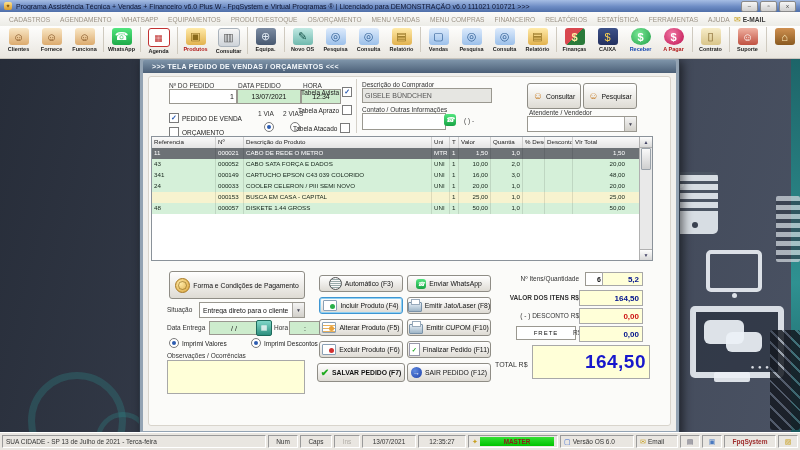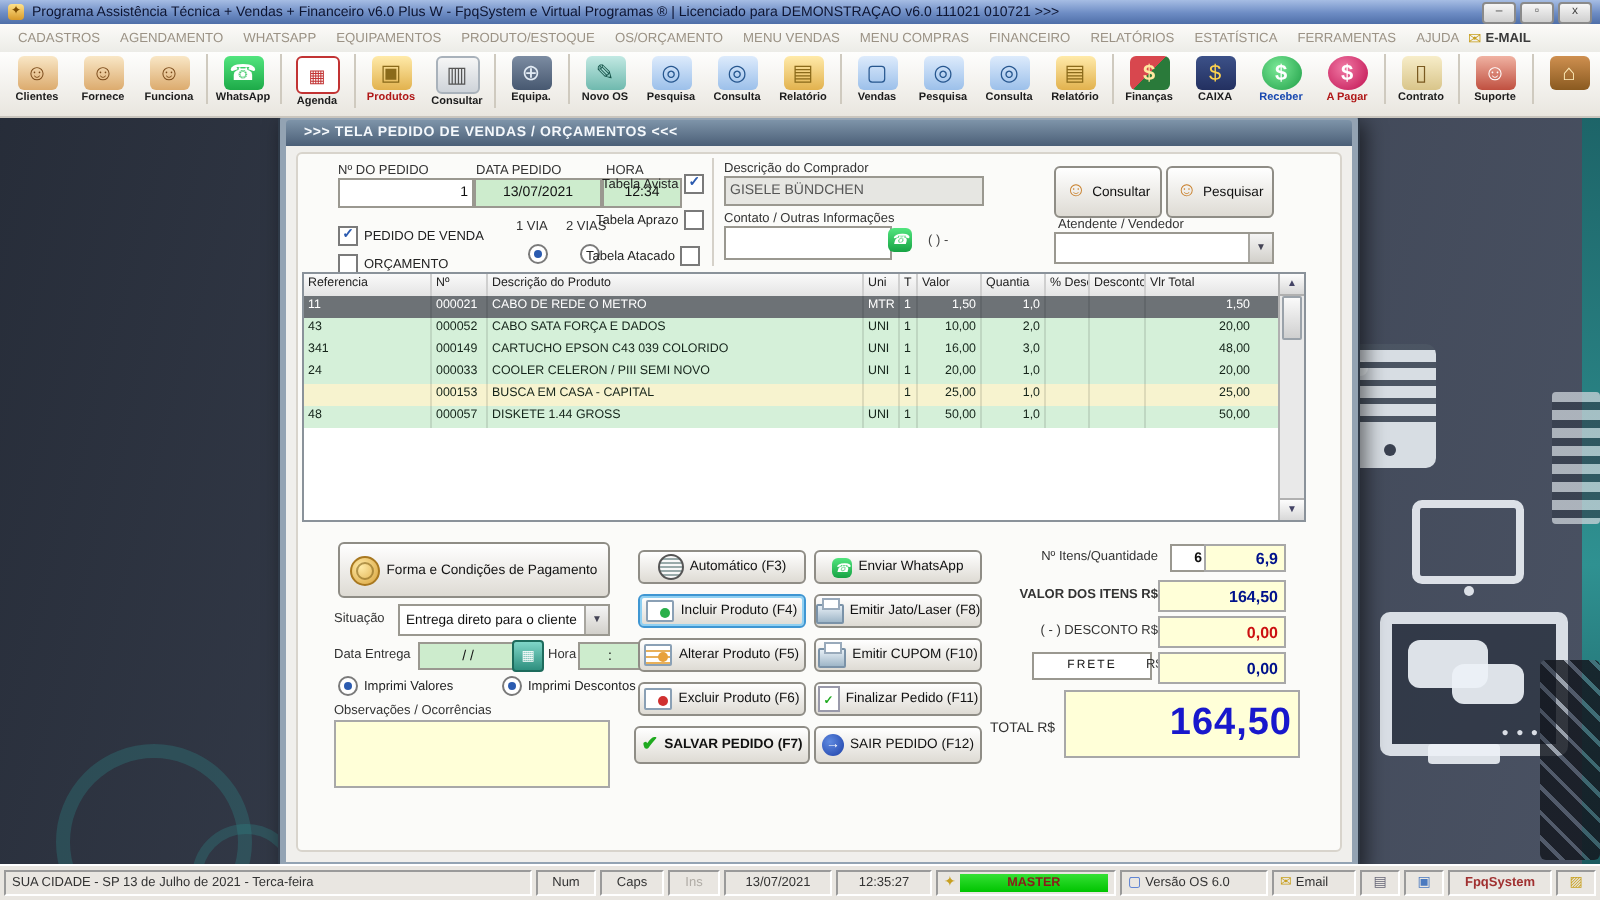--- a/index.html
+++ b/index.html
@@ -614,21 +614,21 @@
         <span class="ic-doc">✓</span>
         <span>Finalizar Pedido  (F11)</span>
       </span>
       <span class="btn" style="left:264px;top:290px;width:82px;height:17px;">
         <span class="ic-exit">→</span>
         <span>SAIR  PEDIDO  (F12)</span>
       </span>
 
       <span class="lbr" style="left:356px;top:202px;width:80px;">Nº Itens/Quantidade</span>
       <span class="fld ra" style="left:442px;top:199px;width:13px;height:12px;font-weight:bold;">6</span>
-      <span class="tf" style="left:459px;top:199px;width:33px;height:12px;">6,9</span>
+      <span class="tf" style="left:459px;top:199px;width:33px;height:12px;">5,2</span>
 
       <span class="lbr" style="left:346px;top:221px;width:90px;font-weight:bold;">VALOR DOS ITENS R$</span>
       <span class="tf" style="left:436px;top:217px;width:56px;height:14px;">164,50</span>
 
       <span class="lbr" style="left:346px;top:239px;width:90px;">( - ) DESCONTO R$</span>
       <span class="tf red" style="left:436px;top:235px;width:56px;height:14px;">0,00</span>
 
       <span class="fld ctr" style="left:373px;top:253px;width:54px;height:12px;font-size:6px;letter-spacing:1px;">FRETE</span>
       <span class="lb" style="left:430px;top:256px;">R$</span>
       <span class="tf" style="left:436px;top:253px;width:56px;height:14px;">0,00</span>

